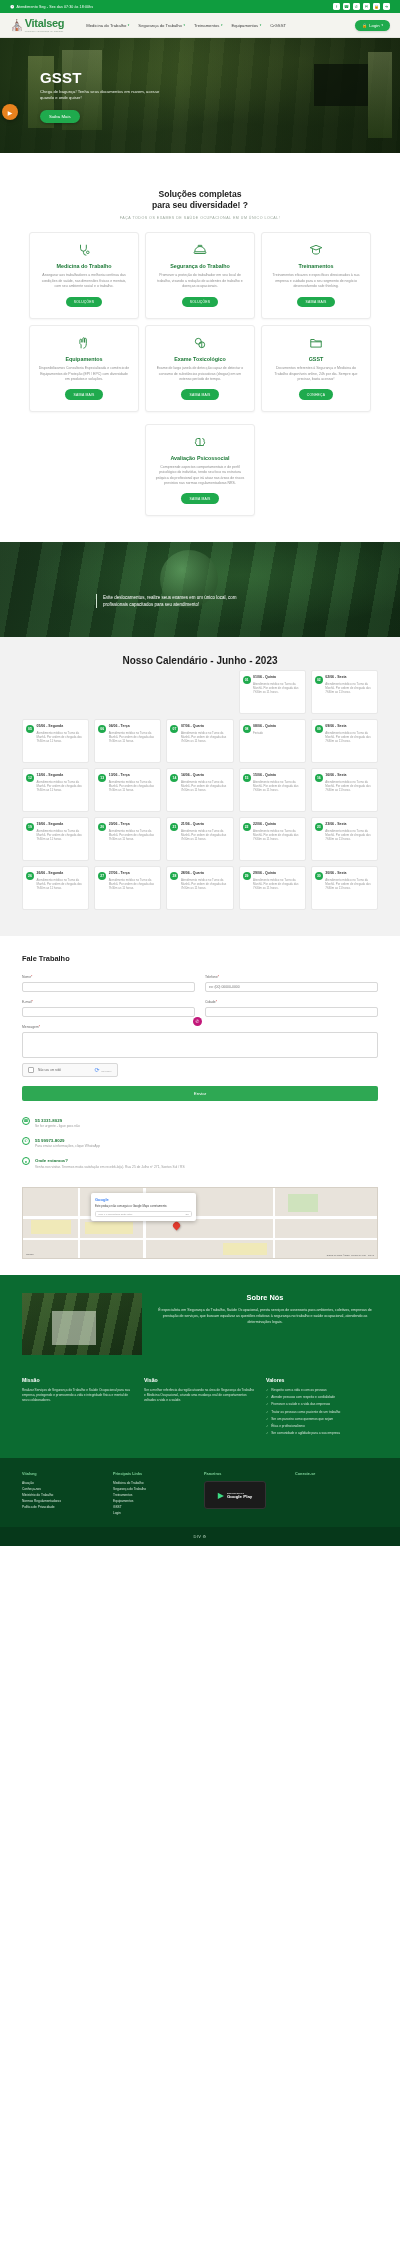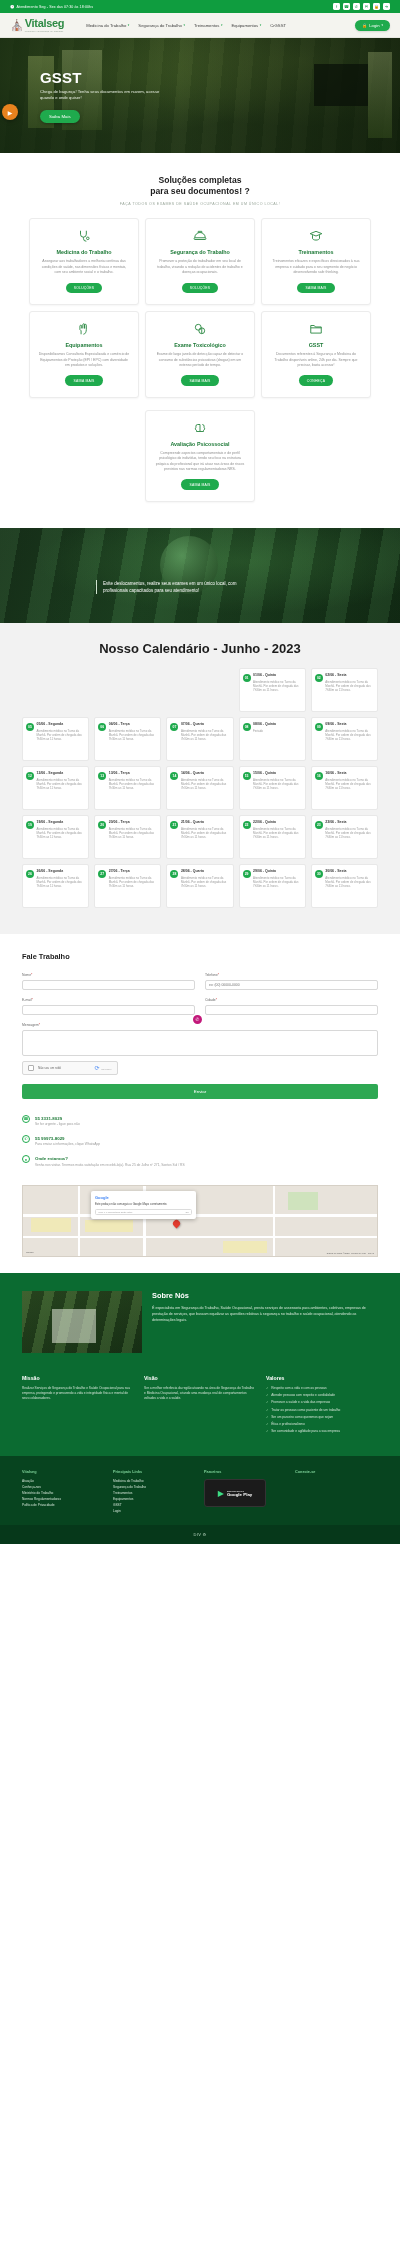--- a/index.html
+++ b/index.html
@@ -71,21 +71,21 @@
     margin-top:8px; display:inline-block; background:#1faa4d; color:#fff;
     font-size:4.4px; padding:4px 9px; border-radius:9px; box-shadow:0 1px 3px rgba(0,0,0,.3);
   }
   .hero-dot {
     position:absolute; left:2px; top:66px; width:16px; height:16px; border-radius:50%;
     background:#e8821e; z-index:4; display:flex; align-items:center; justify-content:center;
     color:#fff; font-size:6px; box-shadow:0 1px 4px rgba(0,0,0,.35);
   }
 
   
-  .solutions { background:#fff; padding:22px 0 26px; }
+  .solutions { background:#fff; padding:22px 0 26px;margin-top:14px; }
   .sol-h { text-align:center; font-size:8.6px; font-weight:bold; color:#1d1d1d; line-height:1.25; }
   .sol-sub { text-align:center; font-size:3.6px; color:#9aa79b; letter-spacing:.5px; margin-top:6px; }
 
   .cards { padding:12px 22px 0; display:flex; flex-wrap:wrap; gap:6px; justify-content:center; }
   .card {
     width:110px; background:#fff; border:1px solid #ececec; border-radius:3px;
     padding:10px 8px 11px; text-align:center; box-shadow:0 1px 2px rgba(0,0,0,.04);
     display:flex; flex-direction:column; align-items:center; min-height:78px;
   }
   .card-icon { color:#2e8b45; margin-bottom:5px; }
@@ -110,21 +110,21 @@
   }
   .banner-head { position:absolute; left:160px; top:8px; width:58px; height:58px; border-radius:50%;
     background:radial-gradient(circle at 38% 34%, rgba(120,190,120,.5), rgba(20,50,20,.6)); }
   .banner-text {
     position:absolute; left:96px; top:52px; color:#fff; font-size:4.5px; line-height:1.6;
     border-left:1px solid #cfe3cf; padding-left:6px; max-width:150px; z-index:3;
   }
 
   
   .calendar { background:#f2f2f2; padding:18px 0 26px; }
-  .cal-h { text-align:center; font-size:13px; font-weight:bold; color:#1d1d1d; margin-bottom:12px; }
+  .cal-h { text-align:center; font-size:10px; font-weight:bold; color:#1d1d1d; margin-bottom:4px; }
   .cal-grid {
     padding:0 22px; display:grid; grid-template-columns:repeat(5,1fr); gap:5px;
   }
   .cal-cell { min-height:44px; }
   .cal-card {
     background:#fff; border:1px solid #e8e8e8; border-radius:2px; padding:4px 3px 5px;
     display:flex; gap:2.5px; min-height:44px;
   }
   .cal-badge {
     width:8px; height:8px; border-radius:50%; background:#1faa4d; color:#fff;
@@ -203,21 +203,21 @@
   .map-card-t { font-size:2.8px; color:#444; line-height:1.45; }
   .map-search {
     margin-top:3px; border:1px solid #dcdcdc; border-radius:1.5px; height:6px;
     display:flex; align-items:center; padding:0 2px; font-size:2.4px; color:#9b9b9b;
     justify-content:space-between;
   }
   .map-attr { position:absolute; left:3px; bottom:2px; font-size:2.4px; color:#5f5f5f; }
   .map-terms { position:absolute; right:3px; bottom:2px; font-size:2.2px; color:#5f5f5f; }
 
   
-  .about { background:#0b6b31; padding:18px 22px 16px; margin-top:16px; }
+  .about { background:#0b6b31; padding:18px 22px 16px; margin-top:16px;text-align:center; }
   .about-inner { display:flex; gap:10px; }
   .about-photo {
     width:120px; height:62px; flex:0 0 120px; overflow:hidden;
     background:linear-gradient(160deg,#2c4a22,#152d14);
     position:relative;
   }
   .about-photo:before {
     content:""; position:absolute; inset:0;
     background:repeating-linear-gradient(102deg, rgba(120,170,90,.25) 0 10px, rgba(25,50,20,.3) 10px 22px);
   }
@@ -319,21 +319,21 @@
       <div class="hero-title">GSST</div>
       <div class="hero-desc">Chega de bagunça! Tenha seus documentos em nuvem, acesse quando e onde quiser!</div>
       <div class="hero-btn">Saiba Mais</div>
     </div>
     <div class="hero-dot">▶</div>
   </div>
 
   <div class="solutions">
     <div class="sol-h">
       <div>Soluções completas</div>
-      <div>para seu documentos! ?</div>
+      <div>para seu diversidade! ?</div>
     </div>
     <div class="sol-sub">FAÇA TODOS OS EXAMES DE SAÚDE OCUPACIONAL EM UM ÚNICO LOCAL!</div>
 
     <div class="cards">
 
       <div class="card">
         <div class="card-icon">
           <svg width="14" height="14" viewBox="0 0 24 24" fill="none" stroke="#2e8b45" stroke-width="1.6">
               <path d="M6 3v6a5 5 0 0 0 10 0V3"></path>
               <circle cx="18.5" cy="16" r="2.2"></circle>

